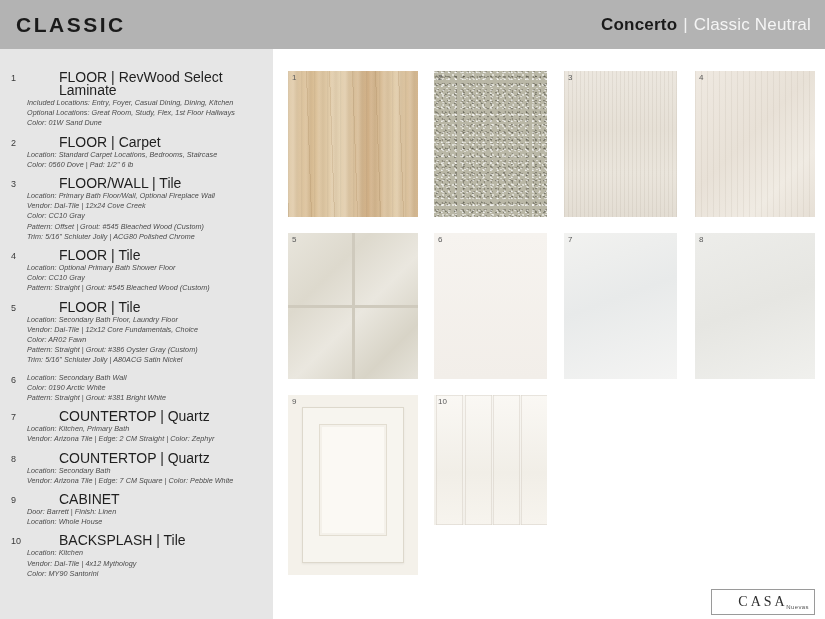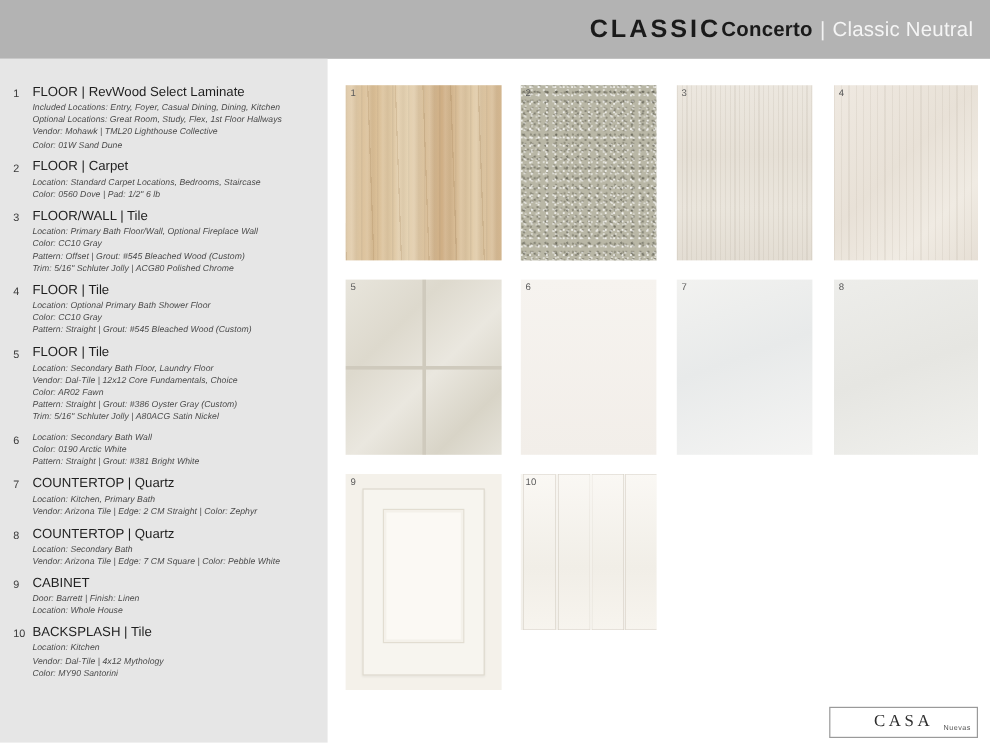--- a/index.html
+++ b/index.html
@@ -22,21 +22,21 @@
   }
   
   .header {
     position: absolute;
     left: 0; top: 0;
     width: 825px;
     height: 49px;
     background: #b3b3b3;
     display: flex;
     align-items: center;
-    justify-content: flex-end;
+    justify-content: space-between;
     box-sizing: border-box;
     padding: 0 14px 0 16px;
   }
   .brand {
     font-size: 21px;
     font-weight: bold;
     letter-spacing: 2.5px;
     color: #1a1a1a;
     font-family: "Liberation Sans", sans-serif;
   }
@@ -83,24 +83,25 @@
     text-align: left;
     padding-left: 3px;
     box-sizing: border-box;
     line-height: 12px;
     padding-top: 1px;
   }
   .legend-body {
     flex: 1 1 auto;
   }
   .legend-title {
-    font-size: 11px;
+    font-size: 14px;
     color: #1f1f1f;
     line-height: 13px;
     margin-bottom: 1px;
+    margin-left: 32px;
   }
   .legend-line {
     font-size: 7.2px;
     color: #4a4a4a;
     line-height: 10.2px;
     letter-spacing: 0.05px;
     font-style: italic;
   }
   
   .grid {
@@ -217,21 +218,21 @@
     top: 0; bottom: 0;
     width: 24%;
     background: linear-gradient(180deg, #faf8f4 0%, #f1eee7 60%, #f7f4ee 100%);
     box-shadow: inset 0 0 0 0.5px rgba(205,198,186,0.8);
   }
   
   .watermark {
     position: absolute;
     right: 10px;
     bottom: 4px;
-    width: 124px;
+    width: 104px;
     height: 26px;
     border: 1px solid #9a9a9a;
     box-sizing: border-box;
     display: flex;
     align-items: center;
     justify-content: center;
   }
   .watermark .wm-text {
     font-size: 14px;
     letter-spacing: 3px;
@@ -262,39 +263,39 @@
   </div>
 
   <div class="legend">
 
     <div class="legend-item">
       <div class="legend-num">1</div>
       <div class="legend-body">
         <div class="legend-title">FLOOR | RevWood Select Laminate</div>
         <div class="legend-line">Included Locations: Entry, Foyer, Casual Dining, Dining, Kitchen</div>
         <div class="legend-line">Optional Locations: Great Room, Study, Flex, 1st Floor Hallways</div>
-        <div class="legend-line">Vendor: Mohawk | TML20 Lighthouse Collective</div>
         <div class="legend-line">Color: 01W Sand Dune</div>
       </div>
     </div>
 
     <div class="legend-item">
       <div class="legend-num">2</div>
       <div class="legend-body">
         <div class="legend-title">FLOOR | Carpet</div>
         <div class="legend-line">Location: Standard Carpet Locations, Bedrooms, Staircase</div>
         <div class="legend-line">Color: 0560 Dove | Pad: 1/2" 6 lb</div>
       </div>
     </div>
 
     <div class="legend-item">
       <div class="legend-num">3</div>
       <div class="legend-body">
         <div class="legend-title">FLOOR/WALL | Tile</div>
         <div class="legend-line">Location: Primary Bath Floor/Wall, Optional Fireplace Wall</div>
+        <div class="legend-line">Vendor: Dal-Tile | 12x24 Cove Creek</div>
         <div class="legend-line">Color: CC10 Gray</div>
         <div class="legend-line">Pattern: Offset | Grout: #545 Bleached Wood (Custom)</div>
         <div class="legend-line">Trim: 5/16" Schluter Jolly | ACG80 Polished Chrome</div>
       </div>
     </div>
 
     <div class="legend-item">
       <div class="legend-num">4</div>
       <div class="legend-body">
         <div class="legend-title">FLOOR | Tile</div>

